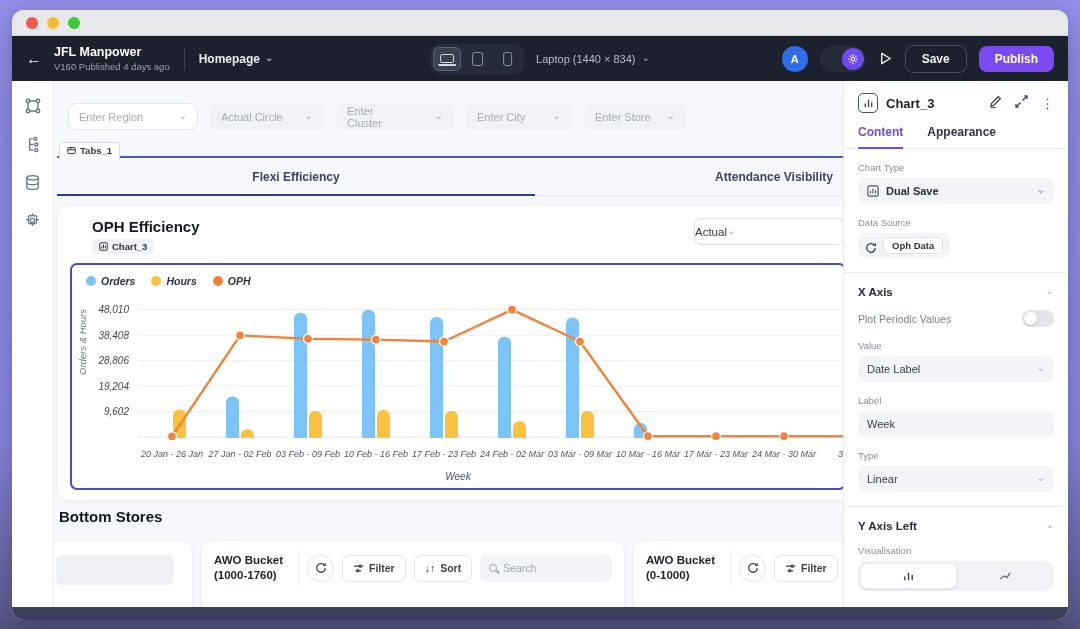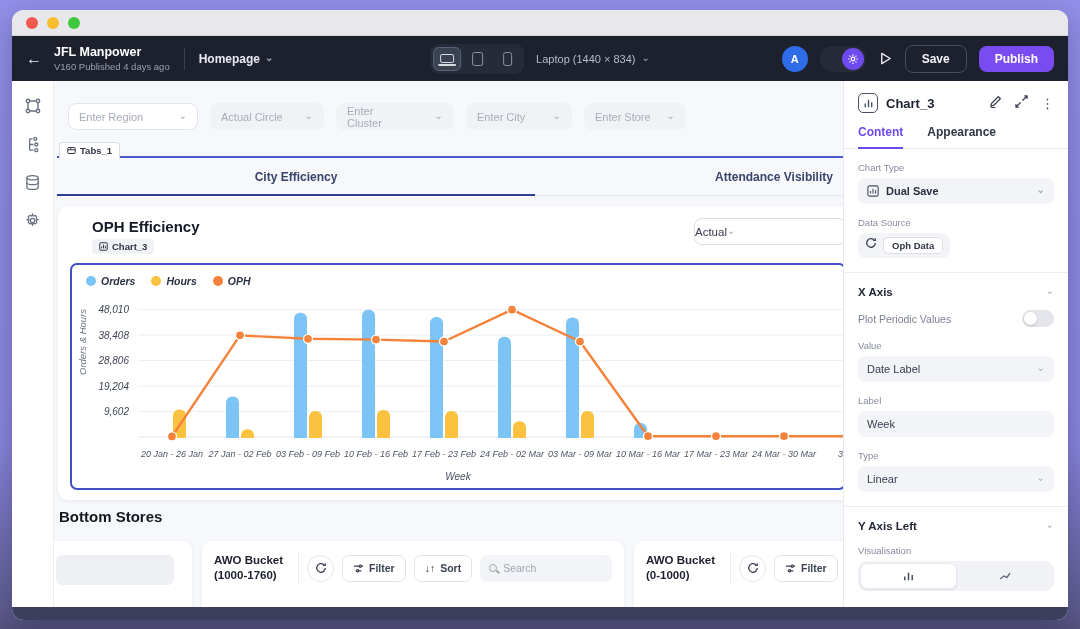--- a/index.html
+++ b/index.html
@@ -97,21 +97,21 @@
   .insp-actions { display:flex; gap:13px; align-items:center; color:#3A4150; }
   .insp-actions > span { cursor:pointer; font-size:13px; }
   .insp-tabs { display:flex; gap:24px; margin-top:12px; border-bottom:1px solid #E9EAEF; margin-left:-14px; margin-right:-14px; padding-left:14px; }
   .insp-tab { font-size:12px; font-weight:bold; padding-bottom:9px; cursor:pointer; color:#2F3644; position:relative; }
   .insp-tab.active { color:#6D4AEE; }
   .insp-tab.active::after { content:""; position:absolute; left:0; right:0; bottom:-1px; height:2px; background:#6D4AEE; }
   .lbl { font-size:9.5px; color:#868D9C; margin:13px 0 5px; }
   .field { height:26px; background:#F3F4F8; border-radius:7px; display:flex; align-items:center; padding:0 9px; font-size:11px; color:#353B49; cursor:pointer; }
   .field .grow { flex:1; }
   .field.bold { font-weight:bold; gap:7px; color:#2B303C; }
-  .ds-pill { display:inline-flex; align-items:flex-start; gap:6px; background:#F3F4F8; border-radius:8px; padding:4px 7px; }
+  .ds-pill { display:inline-flex; align-items:flex-end; gap:6px; background:#F3F4F8; border-radius:8px; padding:4px 7px; }
   .ds-chip { background:#fff; border:1px solid #DCDFE6; border-radius:5px; padding:2px 8px; font-size:9.5px; font-weight:bold; color:#2E3442; }
   .hdiv { height:1px; background:#ECEDF2; margin:14px -14px 0; }
   .sec-head { display:flex; align-items:center; justify-content:space-between; margin-top:13px; cursor:pointer; }
   .sec-title { font-size:11.5px; font-weight:bold; color:#232936; }
   .toggle-row { display:flex; align-items:center; justify-content:space-between; margin-top:12px; }
   .toggle-label { font-size:10.5px; color:#7A8190; }
   .toggle { width:32px; height:17px; border-radius:9px; background:#E3E5EB; position:relative; cursor:pointer; flex:0 0 auto; }
   .toggle-knob { position:absolute; left:2px; top:2px; width:13px; height:13px; border-radius:50%; background:#fff; box-shadow:0 1px 2px rgba(0,0,0,.2); }
   .seg { background:#F1F2F6; border-radius:9px; height:30px; display:flex; padding:2px; }
   .seg-opt { flex:1; display:flex; align-items:center; justify-content:center; color:#6A7180; cursor:pointer; border-radius:7px; }
@@ -243,21 +243,21 @@
 
       <div class="tabs-wrap">
         <div class="tabs-badge">
           <svg width="9" height="9" viewBox="0 0 12 12" fill="none" stroke="#2E3442" stroke-width="1.3">
               <rect x="1" y="2" width="10" height="8" rx="1.5"></rect>
               <path d="M1 5h10M5 2v3"></path>
             </svg>
           <span>Tabs_1</span>
         </div>
         <div class="tabs-bar">
-          <div class="tab active">City Efficiency</div>
+          <div class="tab active">Flexi Efficiency</div>
           <div class="tab">Attendance Visibility</div>
         </div>
       </div>
 
       <div class="chart-card">
         <div class="card-head">
           <div>
             <div class="card-title">OPH Efficiency</div>
             <span class="chart-badge">
               <svg width="9" height="9" viewBox="0 0 12 12" fill="none" stroke="#2E3442" stroke-width="1.3">

